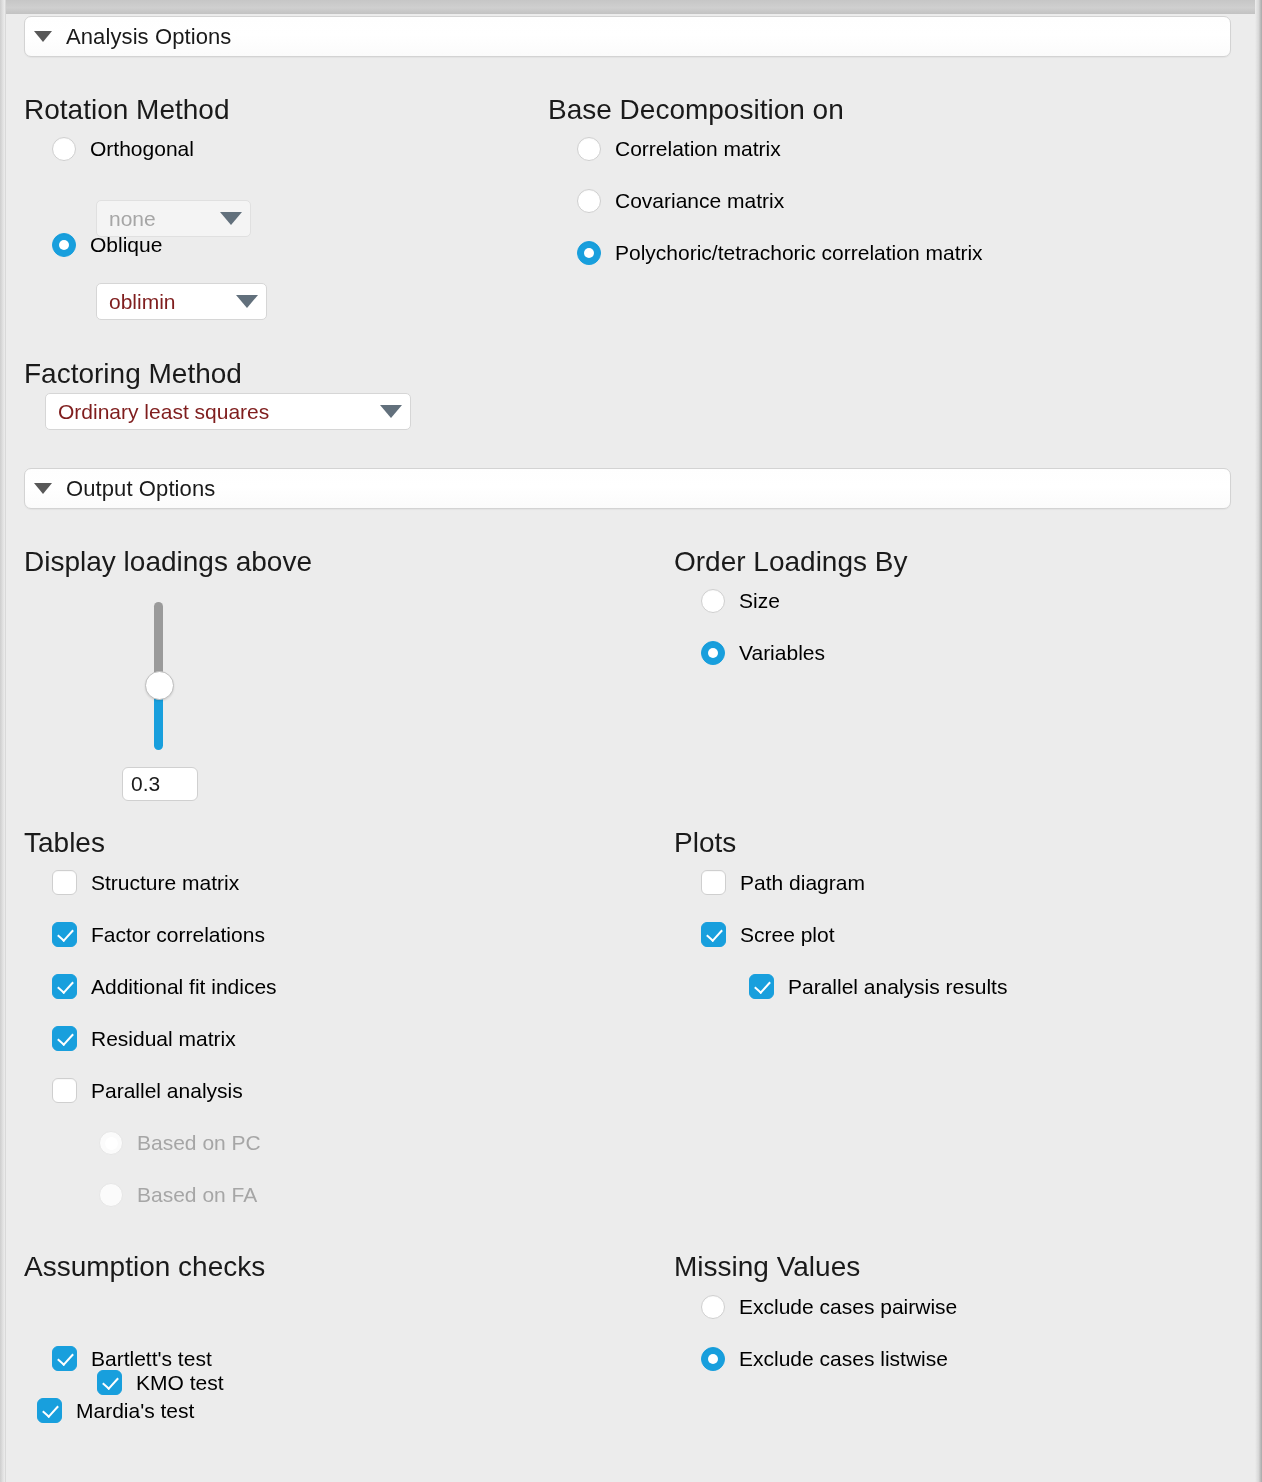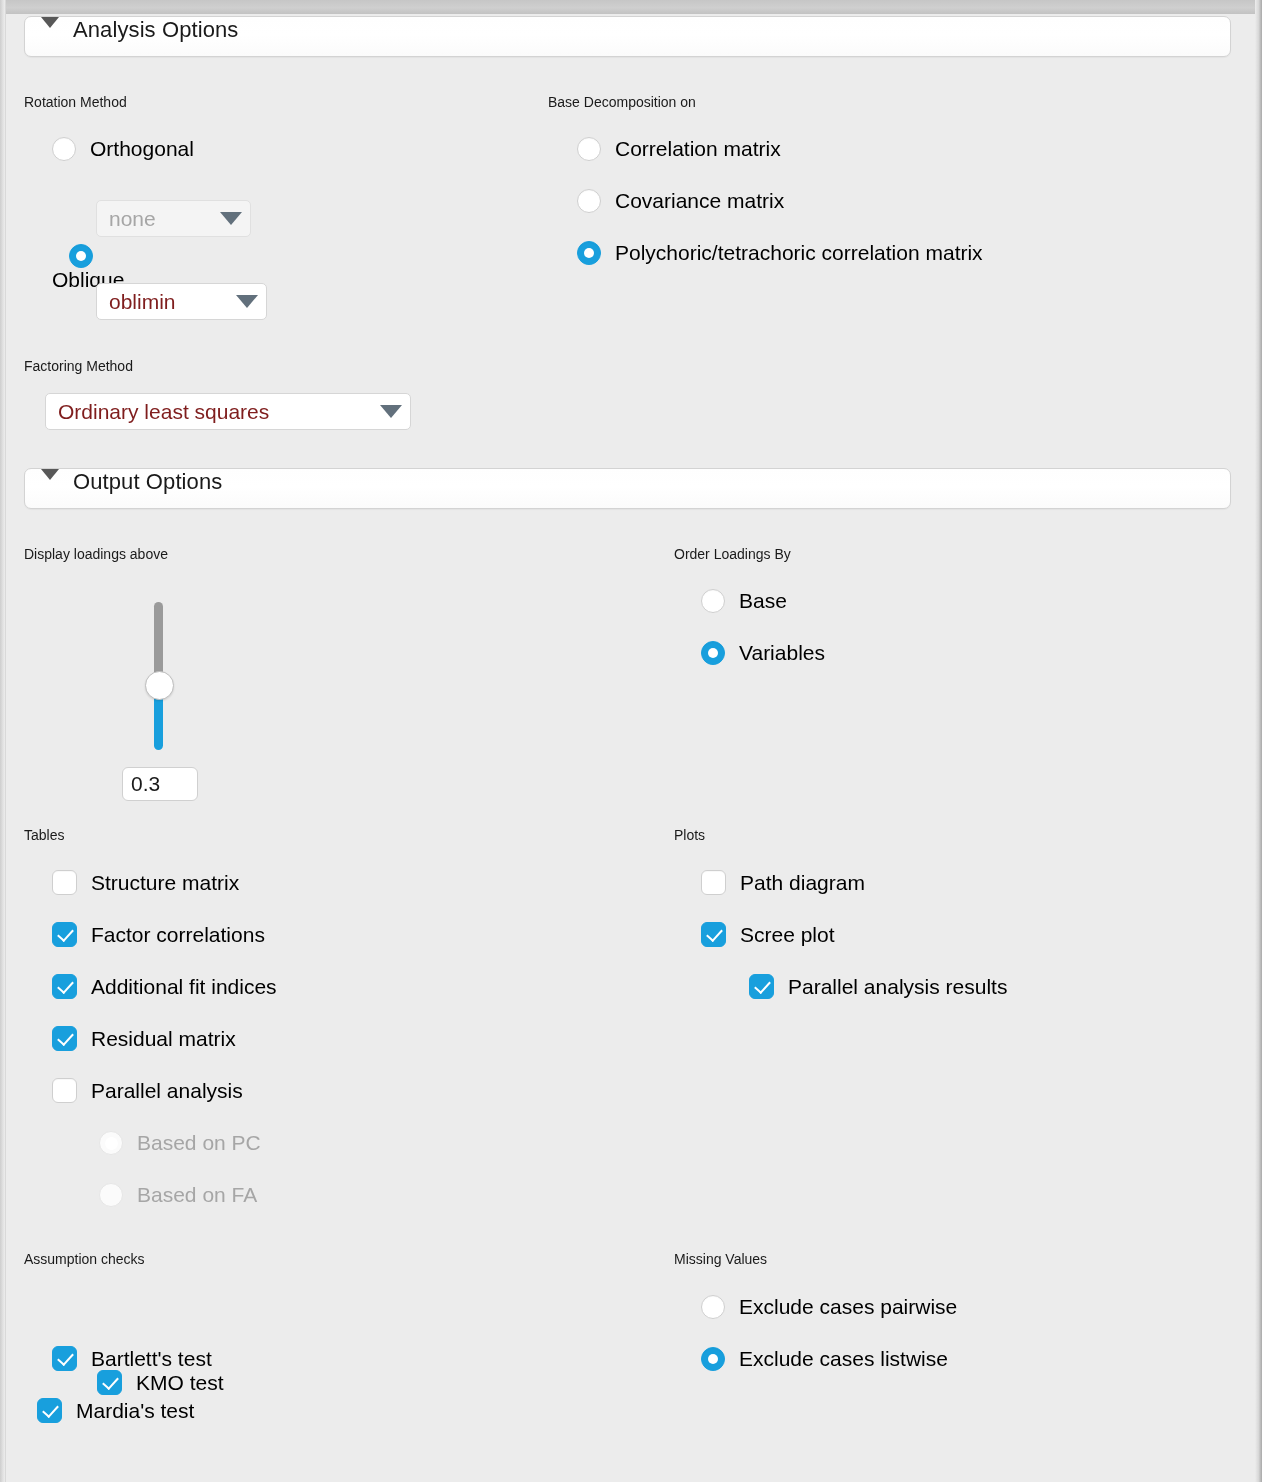--- a/index.html
+++ b/index.html
@@ -44,42 +44,42 @@
   
   .section-header {
     position: absolute;
     left: 17px;
     width: 1207px;
     height: 41px;
     background: linear-gradient(to bottom, #fefefe 0%, #ffffff 45%, #fbfbfb 100%);
     border: 1px solid #d3d3d3;
     border-radius: 7px;
     display: flex;
-    align-items: flex-start;
-    padding-left: 16px;
+    align-items: center;
+    padding-left: 9px;
     box-shadow: 0 1px 1px rgba(0,0,0,0.04);
   }
   .tri-down {
     width: 0; height: 0;
     border-left: 9px solid transparent;
     border-right: 9px solid transparent;
     border-top: 11px solid #585858;
     margin-right: 14px;
     flex: none;
   }
   .section-title {
     font-size: 22px;
     color: #1a1a1a;
     letter-spacing: 0.1px;
   }
 
   
   .grp-label {
     position: absolute;
-    font-size: 14px;
+    font-size: 28px;
     color: #1a1a1a;
     white-space: nowrap;
   }
 
   
   .row {
     position: absolute;
     display: flex;
     align-items: center;
     white-space: nowrap;
@@ -255,21 +255,21 @@
     <div class="row" style="left:45px; top:123px;">
       <span class="radio"></span>
       <span class="row-label">Orthogonal</span>
     </div>
 
     <div class="combo disabled" style="left:89px; top:168px; width:155px;">
       <span class="combo-text">none</span>
       <span class="arrow"></span>
     </div>
 
-    <div class="row" style="left:45px; top:230px;flex-direction:column;">
+    <div class="row" style="left:45px; top:219px;">
       <span class="radio checked"></span>
       <span class="row-label">Oblique</span>
     </div>
 
     <div class="combo" style="left:89px; top:269px; width:171px;">
       <span class="combo-text">oblimin</span>
       <span class="arrow"></span>
     </div>
 
     <div class="grp-label" style="left:541px; top:80px;">Base Decomposition on</div>
@@ -308,21 +308,21 @@
       <div class="slider-track-bot"></div>
       <div class="slider-handle"></div>
     </div>
 
     <div class="slider-field">0.3</div>
 
     <div class="grp-label" style="left:667px; top:532px;">Order Loadings By</div>
 
     <div class="row" style="left:694px; top:575px;">
       <span class="radio"></span>
-      <span class="row-label">Base</span>
+      <span class="row-label">Size</span>
     </div>
 
     <div class="row" style="left:694px; top:627px;">
       <span class="radio checked"></span>
       <span class="row-label">Variables</span>
     </div>
 
     <div class="grp-label" style="left:17px; top:813px;">Tables</div>
 
     <div class="row" style="left:45px; top:856px;">

